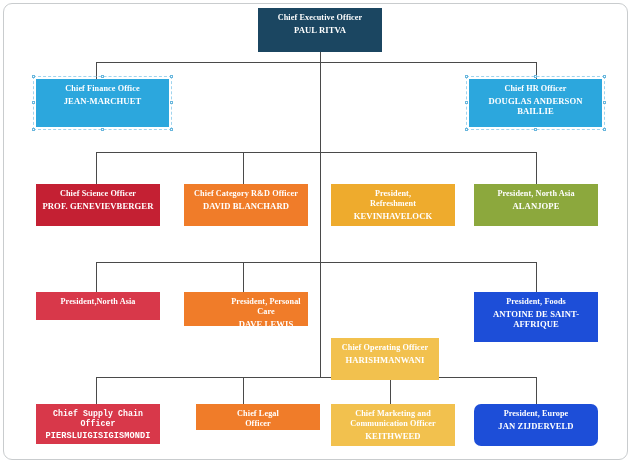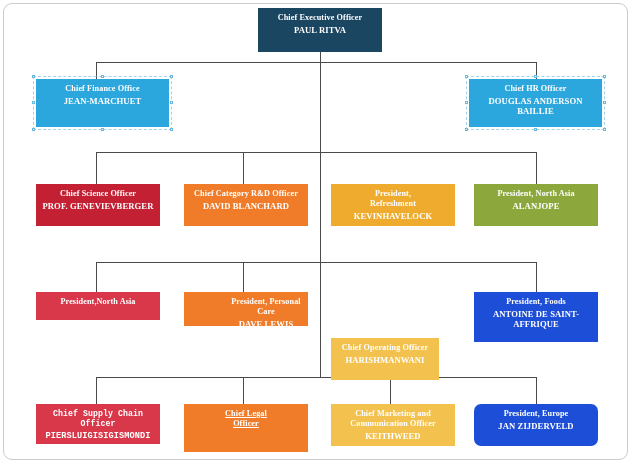--- a/index.html
+++ b/index.html
@@ -201,21 +201,21 @@
     <span class="title">President,  Foods</span>
     <span class="name">ANTOINE DE SAINT-
 AFFRIQUE</span>
   </div>
 
   <div class="node c-red" style="left:36px; top:404px; width:124px; height:40px;font-family:Liberation Mono, monospace;">
     <span class="title">Chief Supply Chain Officer</span>
     <span class="name">PIERSLUIGISIGISMONDI</span>
   </div>
 
-  <div class="node c-orange" style="left:184px; top:404px; width:124px; height:48px;text-decoration:underline;">
+  <div class="node c-orange" style="left:196px; top:404px; width:124px; height:26px;">
     <span class="title">Chief Legal
 Officer</span>
   </div>
 
   <div class="node c-gold" style="left:331px; top:404px; width:124px; height:42px;">
     <span class="title">Chief Marketing  and
 Communication  Officer</span>
     <span class="name">KEITHWEED</span>
   </div>
 

